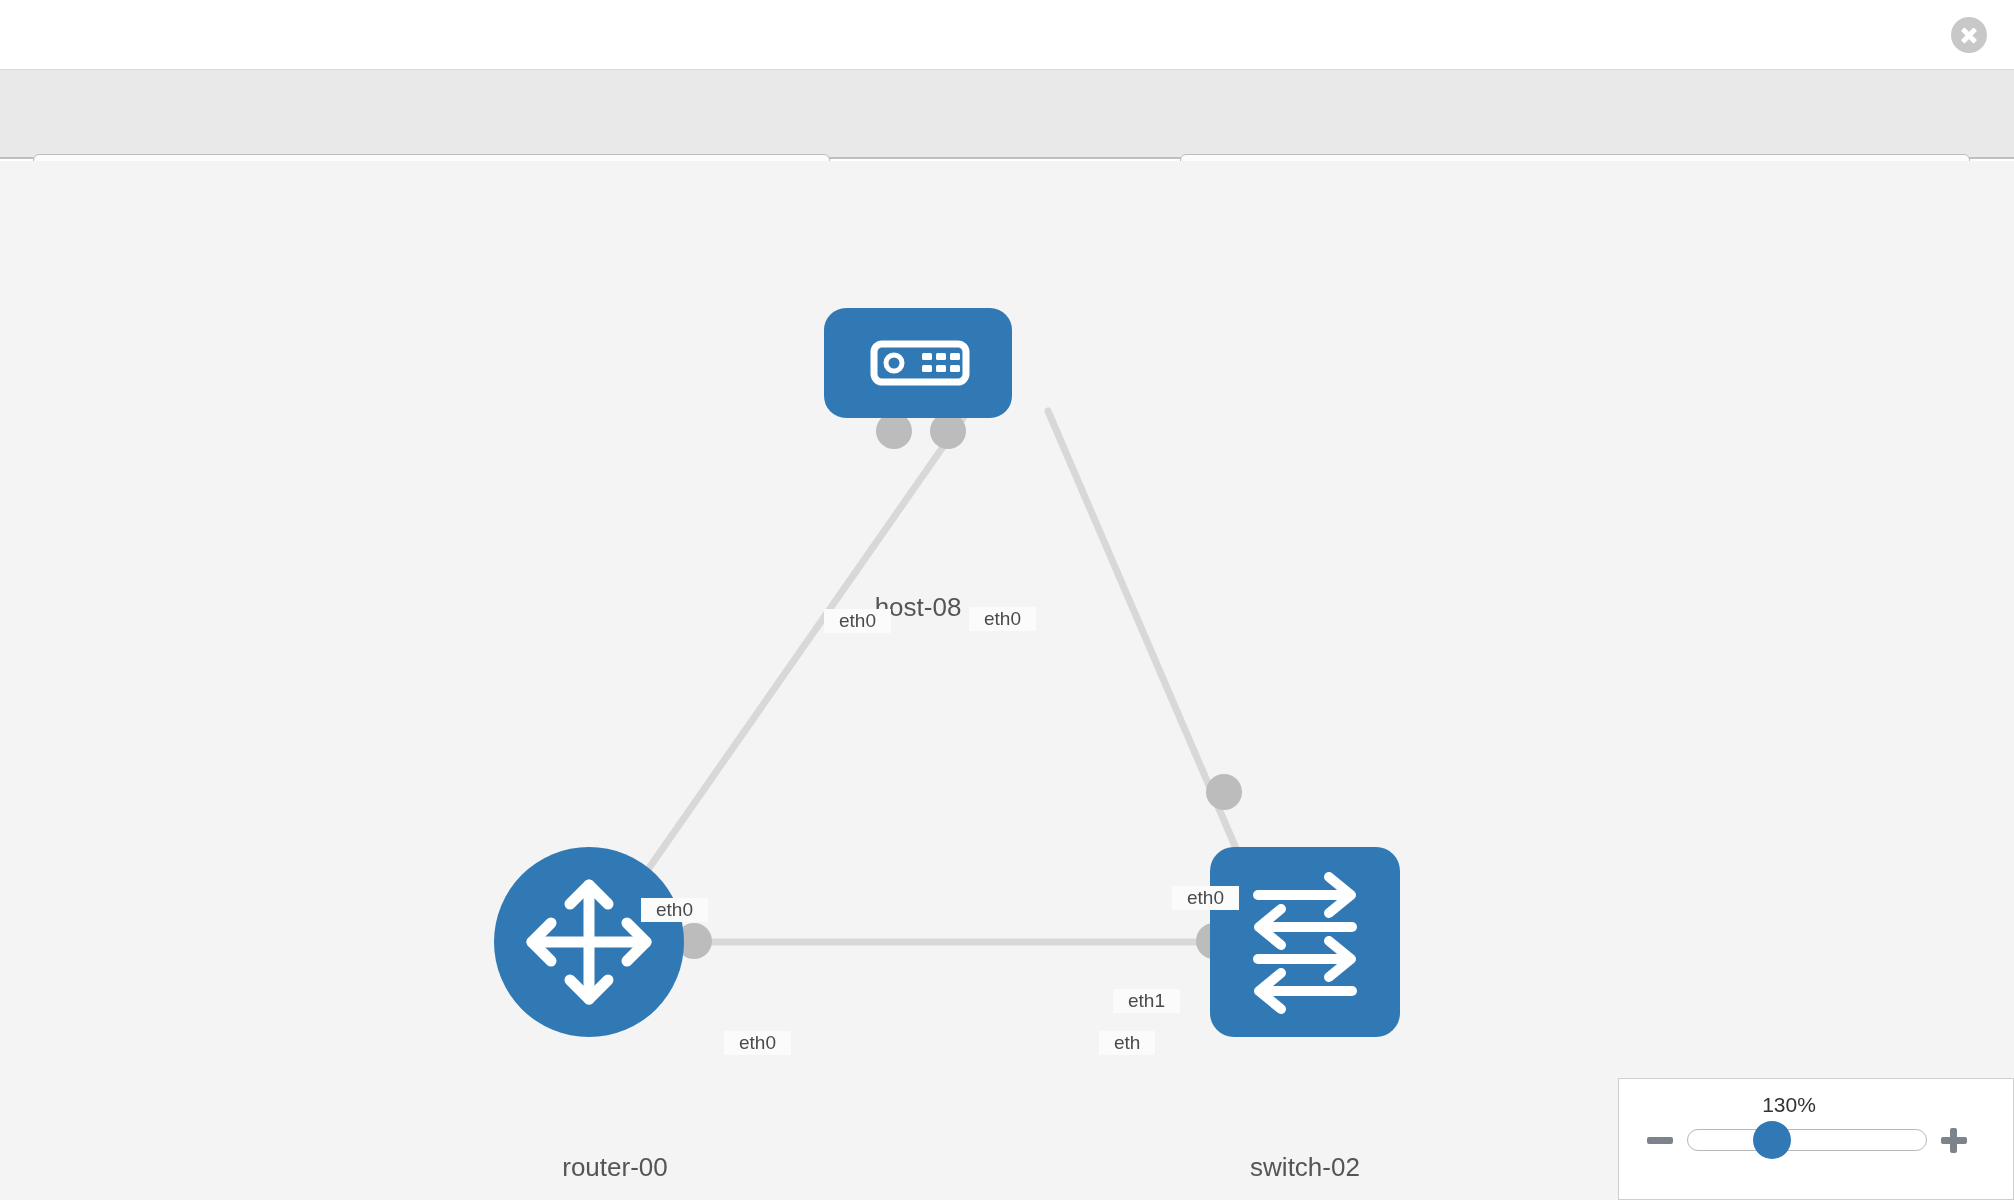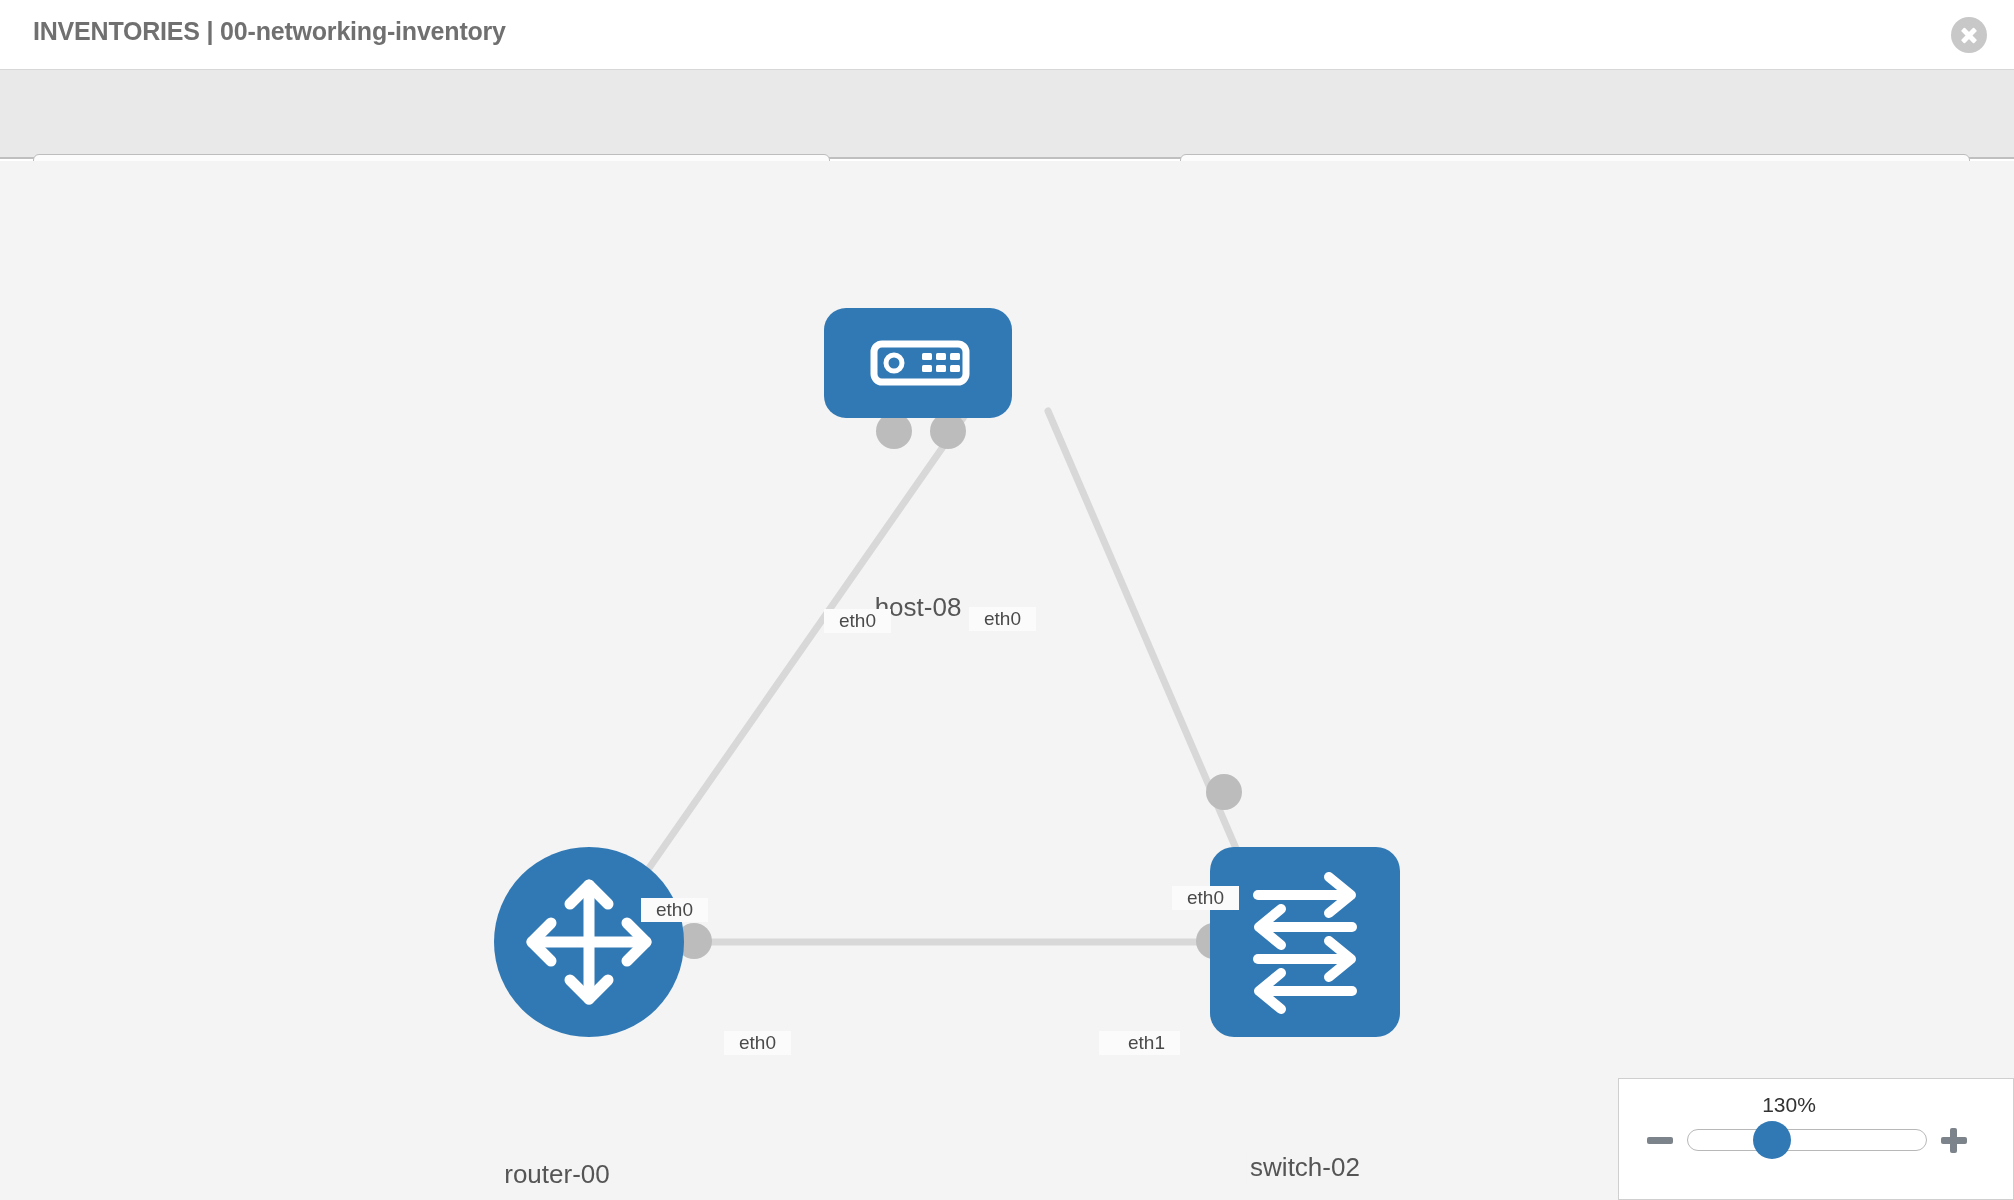--- a/index.html
+++ b/index.html
@@ -137,21 +137,20 @@
     width: 38px; height: 38px; border-radius: 50%;
     background: #3179b5; cursor: pointer;
   }
 </style>
 </head>
 <body>
 
 <div class="app">
 
   <div class="header">
-    <div class="header-title">INVENTORIES | 00-networking-inventory</div>
     <div class="close-btn">
       <div class="x-wrap"></div>
     </div>
   </div>
 
   <div class="toolbar">
 
     <div class="select-box" id="actions-select">
       <span class="sel-text">ACTIONS</span>
       <span class="caret"></span>
@@ -222,21 +221,21 @@
             <line x1="95" y1="95" x2="95" y2="152"></line>
             <polyline points="76,133 95,152 114,133"></polyline>
             <line x1="95" y1="95" x2="38" y2="95"></line>
             <polyline points="57,76 38,95 57,114"></polyline>
             <line x1="95" y1="95" x2="152" y2="95"></line>
             <polyline points="133,76 152,95 133,114"></polyline>
           </g>
         </svg>
       </div>
     </div>
-    <div class="node-label" style="left:557px; top:990px;margin-top:7px;">router-00</div>
+    <div class="node-label" style="left:615px; top:990px;">router-00</div>
 
     <div class="node" style="left:1210px; top:686px; width:190px; height:190px;">
       <div class="node-shape" style="width:190px; height:190px; border-radius:24px;">
         <svg width="190" height="190" viewBox="0 0 190 190">
           <g stroke="#ffffff" stroke-width="10" stroke-linecap="round" stroke-linejoin="round" fill="none">
             <line x1="48" y1="48" x2="140" y2="48"></line>
             <polyline points="119,30 141,48 119,66"></polyline>
             <line x1="142" y1="80" x2="50" y2="80"></line>
             <polyline points="71,62 49,80 71,98"></polyline>
             <line x1="48" y1="112" x2="140" y2="112"></line>
@@ -248,21 +247,21 @@
       </div>
     </div>
     <div class="node-label" style="left:1305px; top:990px;">switch-02</div>
 
     <div class="link-label" style="left:824px; top:448px;">eth0</div>
     <div class="link-label" style="left:969px; top:446px;">eth0</div>
     <div class="link-label" style="left:641px; top:737px;">eth0</div>
     <div class="link-label" style="left:1172px; top:725px;">eth0</div>
     <div class="link-label" style="left:724px; top:870px;">eth0</div>
     <div class="link-label" style="left:1099px; top:870px;">eth</div>
-    <div class="link-label" style="left:1113px; top:870px;">eth1</div>
+    <div class="link-label" style="left:1113px; top:828px;">eth1</div>
 
   </div>
 
   <div class="zoom-panel">
     <div class="zoom-level">130%</div>
 
     <div class="zoom-minus">
       <span class="bar-h"></span>
     </div>
 

